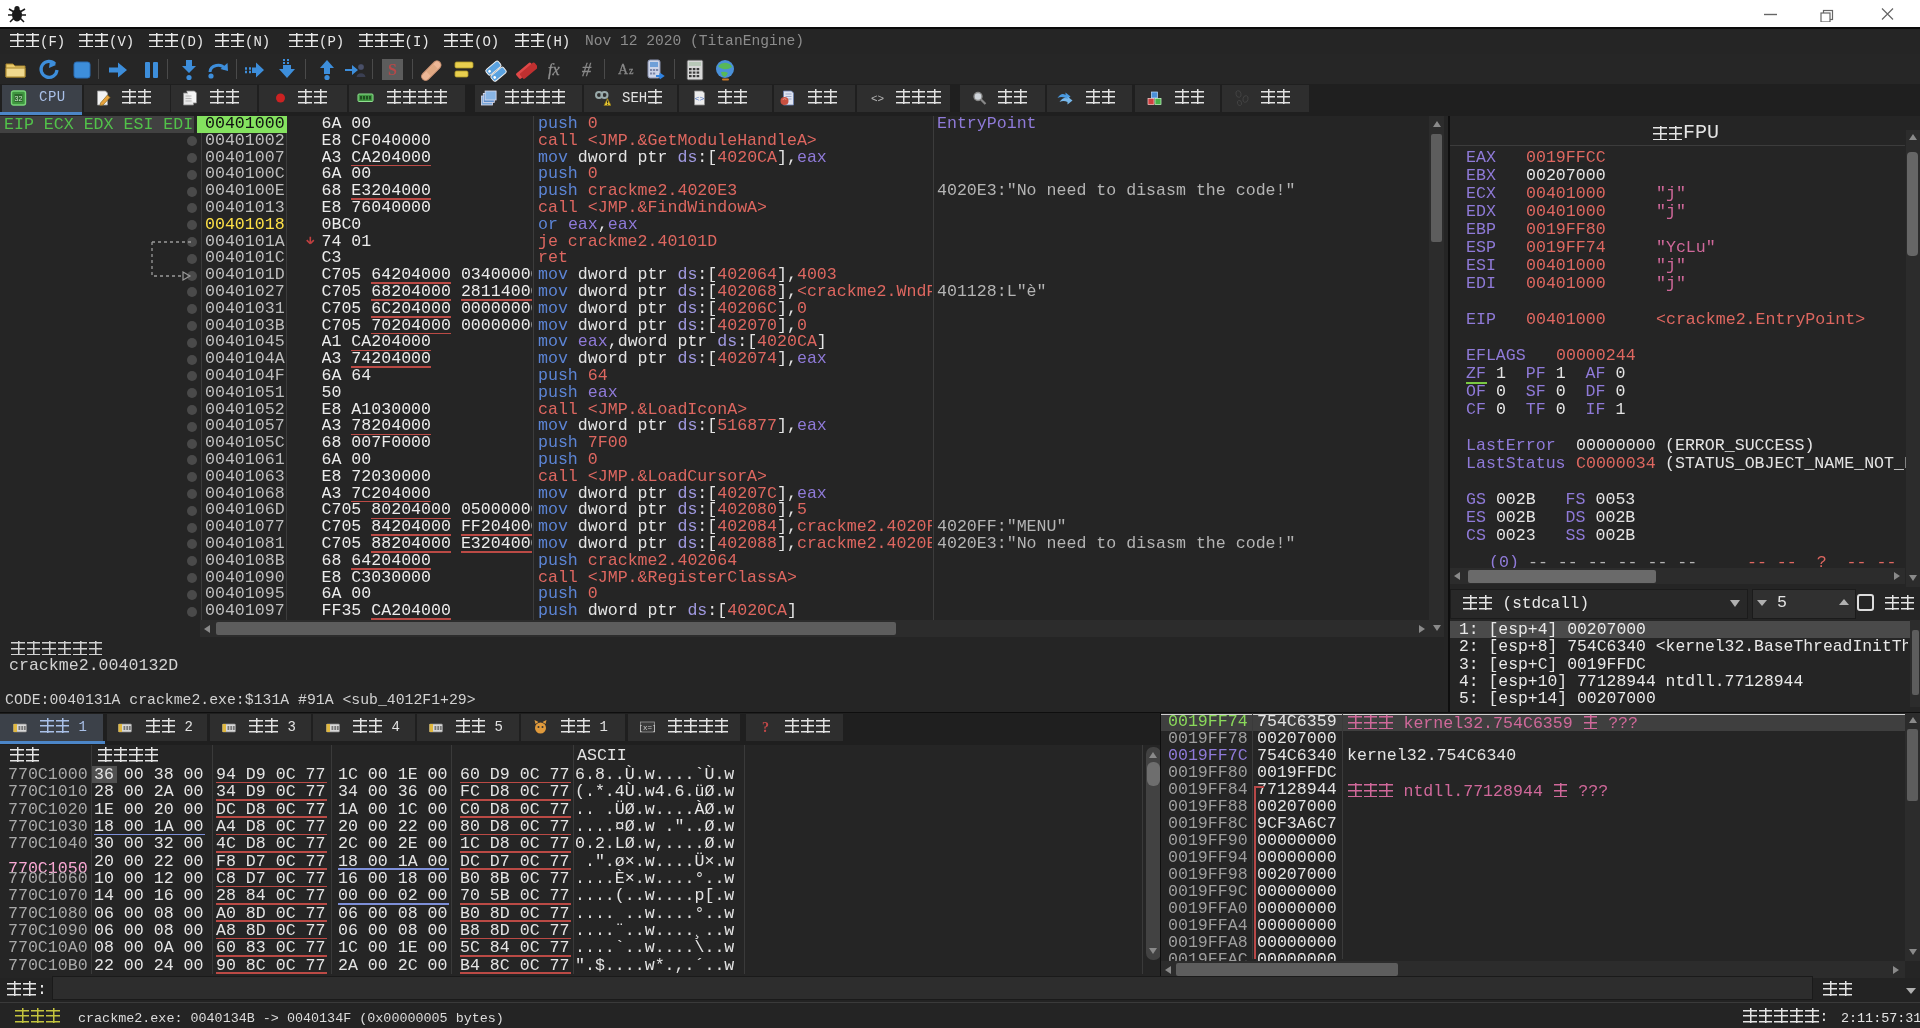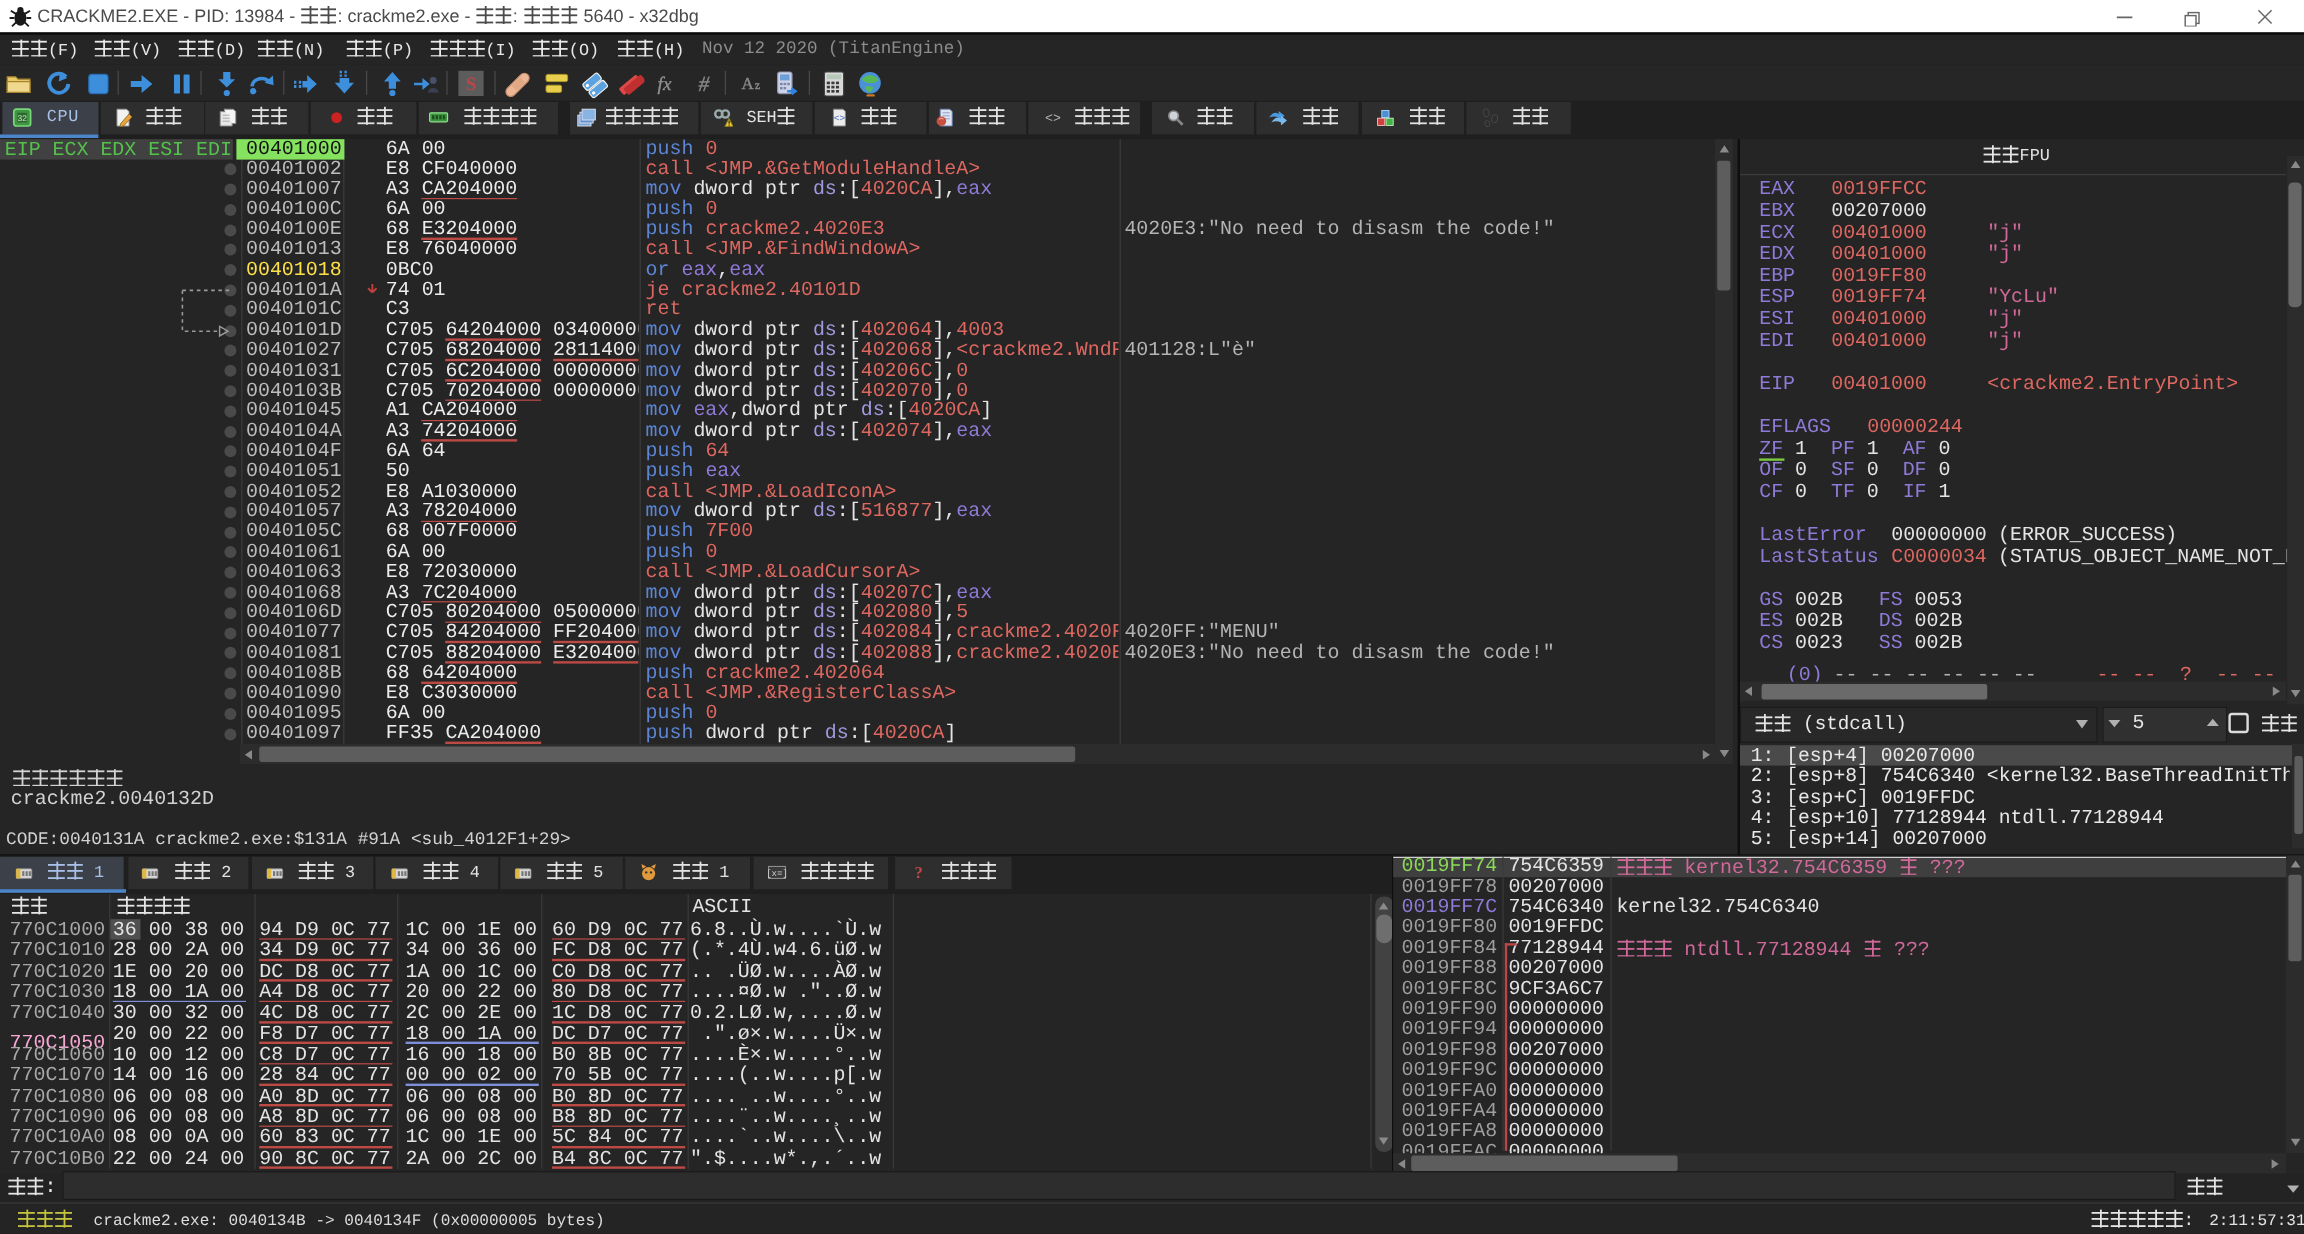--- a/index.html
+++ b/index.html
@@ -16,21 +16,20 @@
 .dot{position:absolute;width:10px;height:10px;border-radius:50%;background:#4a4a4a}
 .tri{position:absolute;width:0;height:0}
 </style></head><body>
 <div id="root">
 <div class="a" style="left:0;top:0;width:1920px;height:27px;background:#ffffff"></div>
 <svg class="a" style="left:7px;top:4px" width="20" height="20" viewBox="0 0 20 20">
 <ellipse cx="10" cy="11" rx="5" ry="6.5" fill="#1a1a1a"></ellipse>
 <circle cx="10" cy="4.5" r="2.6" fill="#1a1a1a"></circle>
 <path d="M2 5 L7 8 M18 5 L13 8 M1 11 L5 11 M19 11 L15 11 M3 18 L7 14 M17 18 L13 14" stroke="#1a1a1a" stroke-width="1.6" fill="none"></path>
 </svg>
-<div class="a" style="left:31px;top:4.5px"><span class="s" style="color:#4a4a4a;font-size:15px">CRACKME2.EXE - PID: 13984 - <i class="j"></i><i class="j"></i>: crackme2.exe - <i class="j"></i><i class="j"></i>: <i class="j"></i><i class="j"></i><i class="j"></i> 5640 - x32dbg</span></div>
 <svg class="a" style="left:1758px;top:6px" width="150" height="16" viewBox="0 0 150 16">
 <path d="M6 8.5 L19 8.5" stroke="#666" stroke-width="1.4"></path>
 <rect x="65.5" y="4.5" width="9" height="9" fill="none" stroke="#666" stroke-width="1.2"></rect>
 <rect x="63" y="7" width="9" height="9" fill="#fff" stroke="#666" stroke-width="1.2"></rect>
 <path d="M124 2.5 L135 13.5 M135 2.5 L124 13.5" stroke="#666" stroke-width="1.2"></path>
 </svg>
 <div class="a" style="left:0;top:27px;width:1920px;height:2px;background:#0a0a0a"></div>
 <div class="a" style="left:0;top:29px;width:1920px;height:25px;background:#252525"></div>
 <div class="a m" style="left:9px;top:32.5px;font-size:15px;color:#e8e8e8"><i class="j"></i><i class="j"></i><span style="font-size:14px">(F)</span></div>
 <div class="a m" style="left:78px;top:32.5px;font-size:15px;color:#e8e8e8"><i class="j"></i><i class="j"></i><span style="font-size:14px">(V)</span></div>
@@ -346,20 +345,21 @@
 <div class="a" style="left:201px;top:116px;width:1px;height:504px;background:#3c3c3c"></div>
 <div class="a" style="left:286px;top:116px;width:1px;height:504px;background:#3c3c3c"></div>
 <div class="a" style="left:533px;top:116px;width:1px;height:504px;background:#3c3c3c"></div>
 <div class="a" style="left:933px;top:116px;width:1px;height:504px;background:#3c3c3c"></div>
 <div class="a" style="left:0;top:116.0px;width:194px;height:16.8px;background:#414141"></div>
 <div class="a m" style="left:4px;top:117.0px;font-size:16.6px;color:#52c24a">EIP ECX EDX ESI EDI</div>
 <div class="a" style="left:197px;top:116.0px;width:90px;height:16.5px;background:#84e25f"></div>
 <div class="a m" style="left:205px;top:116.0px;color:#111">00401000</div>
 <div class="a m" style="left:321.5px;top:116.0px;width:210px;overflow:hidden;color:#ececec">6A 00</div>
 <div class="a m" style="left:538px;top:116.0px;width:394px;overflow:hidden"><b class="bl">push</b><b class="wh"> </b><b class="rd">0</b></div>
+<div class="a m" style="left:937px;top:116.0px;width:495px;overflow:hidden"><b class="pu">EntryPoint</b></div>
 <div class="dot" style="left:187px;top:136.2px"></div>
 <div class="a m" style="left:205px;top:132.8px;color:#bdbdbd">00401002</div>
 <div class="a m" style="left:321.5px;top:132.8px;width:210px;overflow:hidden;color:#ececec">E8 CF040000</div>
 <div class="a m" style="left:538px;top:132.8px;width:394px;overflow:hidden"><b class="rd">call &lt;JMP.&amp;GetModuleHandleA&gt;</b></div>
 <div class="dot" style="left:187px;top:153.0px"></div>
 <div class="a m" style="left:205px;top:149.6px;color:#bdbdbd">00401007</div>
 <div class="a m" style="left:321.5px;top:149.6px;width:210px;overflow:hidden;color:#ececec">A3 CA204000</div>
 <div class="a" style="left:351.4px;top:164.8px;width:79.7px;height:1.7px;background:#bb4a45"></div>
 <div class="a m" style="left:538px;top:149.6px;width:394px;overflow:hidden"><b class="bl">mov</b><b class="wh"> dword ptr </b><b class="sg">ds</b><b class="wh">:[</b><b class="rd">4020CA</b><b class="wh">],</b><b class="pu">eax</b></div>
 <div class="dot" style="left:187px;top:169.8px"></div>
@@ -505,21 +505,21 @@
 <div class="a" style="left:200px;top:620px;width:1229px;height:17px;background:#2c2c2c"></div>
 <div class="tri" style="left:204px;top:624.5px;border-top:4.5px solid transparent;border-bottom:4.5px solid transparent;border-right:6px solid #8a8a8a"></div>
 <div class="tri" style="left:1419px;top:624.5px;border-top:4.5px solid transparent;border-bottom:4.5px solid transparent;border-left:6px solid #8a8a8a"></div>
 <div class="a" style="left:216px;top:621.5px;width:680px;height:13px;background:#5d5d5d;border-radius:2px"></div>
 <div class="a" style="left:0;top:637px;width:1449px;height:76px;background:#252525"></div>
 <div class="a" style="left:10px;top:640.5px;color:#d2d2d2;font-size:15px"><i class="j"></i><i class="j"></i><i class="j"></i><i class="j"></i><i class="j"></i><i class="j"></i></div>
 <div class="a m" style="left:9px;top:657.5px;font-size:16.6px;color:#d2d2d2">crackme2.0040132D</div>
 <div class="a m" style="left:5px;top:691.5px;font-size:14.8px;color:#d2d2d2">CODE:0040131A crackme2.exe:$131A #91A &lt;sub_4012F1+29&gt;</div>
 <div class="a" style="left:1448px;top:116px;width:2px;height:597px;background:#0e0e0e"></div>
 <div class="a" style="left:1450px;top:116px;width:470px;height:597px;background:#252525"></div>
-<div class="a" style="left:1652px;top:121px;color:#e4e4e4;font-size:15px"><i class="j"></i><i class="j"></i><span style="font-size:14px">FPU</span></div>
+<div class="a" style="left:1652px;top:121px;color:#e4e4e4;font-size:15px"><i class="j"></i><i class="j"></i><span style="font-size:20px">FPU</span></div>
 <div class="a" style="left:1450px;top:145px;width:455px;height:1px;background:#3c3c3c"></div>
 <div class="a m" style="left:1466px;top:150.0px;font-size:16.6px"><b class="pu">EAX</b></div>
 <div class="a m" style="left:1526px;top:150.0px;font-size:16.6px"><b class="rd">0019FFCC</b></div>
 <div class="a m" style="left:1466px;top:168.0px;font-size:16.6px"><b class="pu">EBX</b></div>
 <div class="a m" style="left:1526px;top:168.0px;font-size:16.6px"><b class="wh">00207000</b></div>
 <div class="a m" style="left:1466px;top:186.0px;font-size:16.6px"><b class="pu">ECX</b></div>
 <div class="a m" style="left:1526px;top:186.0px;font-size:16.6px"><b class="rd">00401000</b></div>
 <div class="a m" style="left:1656px;top:186.0px;font-size:16.6px"><b class="pk">"j"</b></div>
 <div class="a m" style="left:1466px;top:204.0px;font-size:16.6px"><b class="pu">EDX</b></div>
 <div class="a m" style="left:1526px;top:204.0px;font-size:16.6px"><b class="rd">00401000</b></div>

